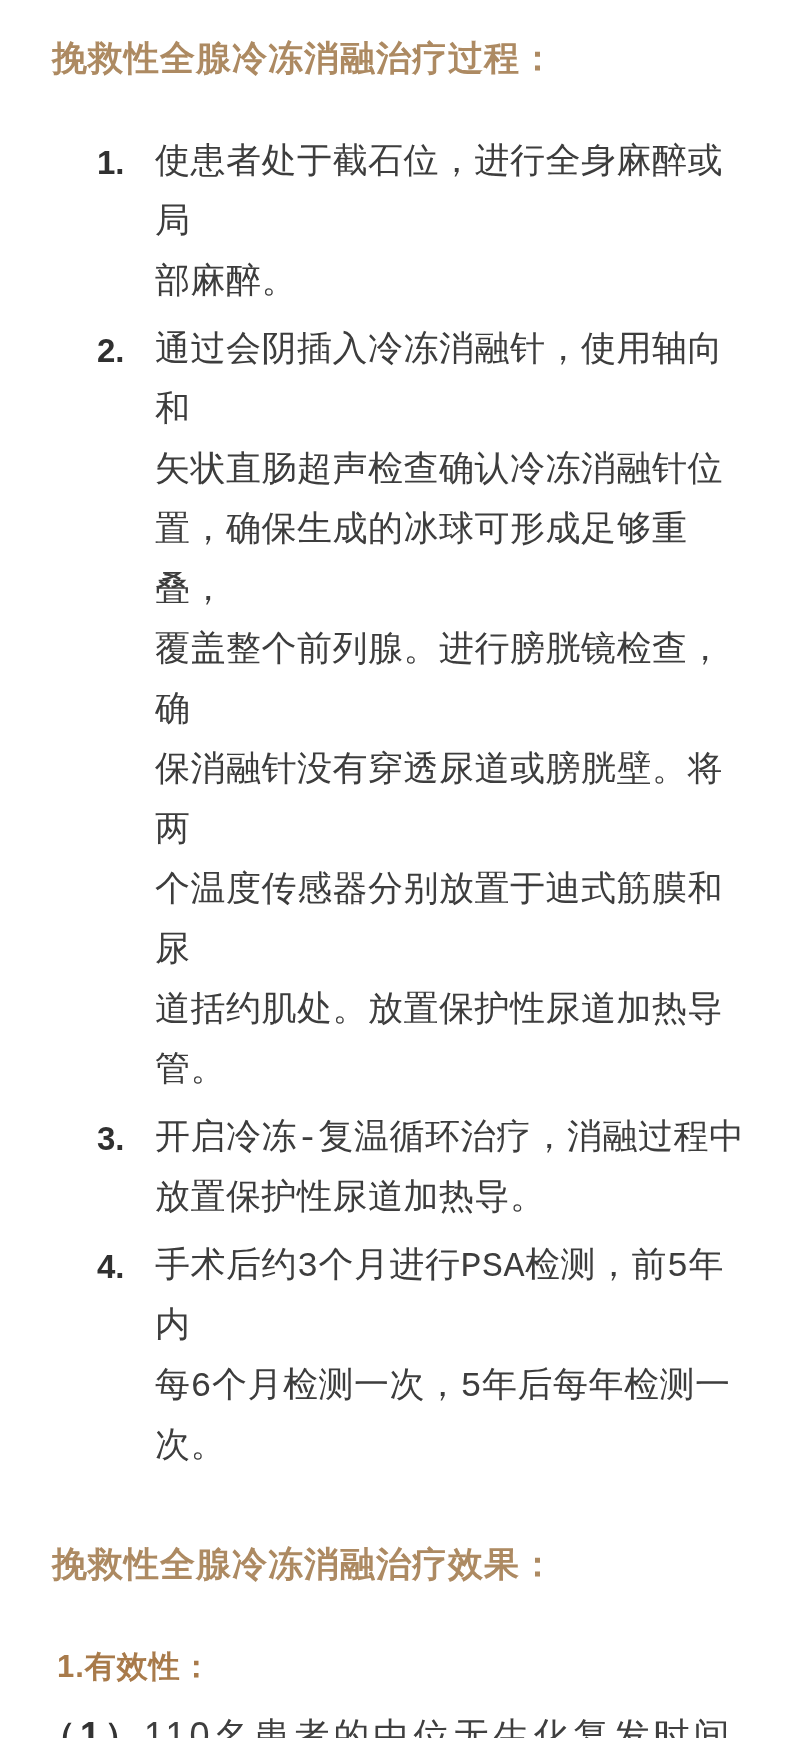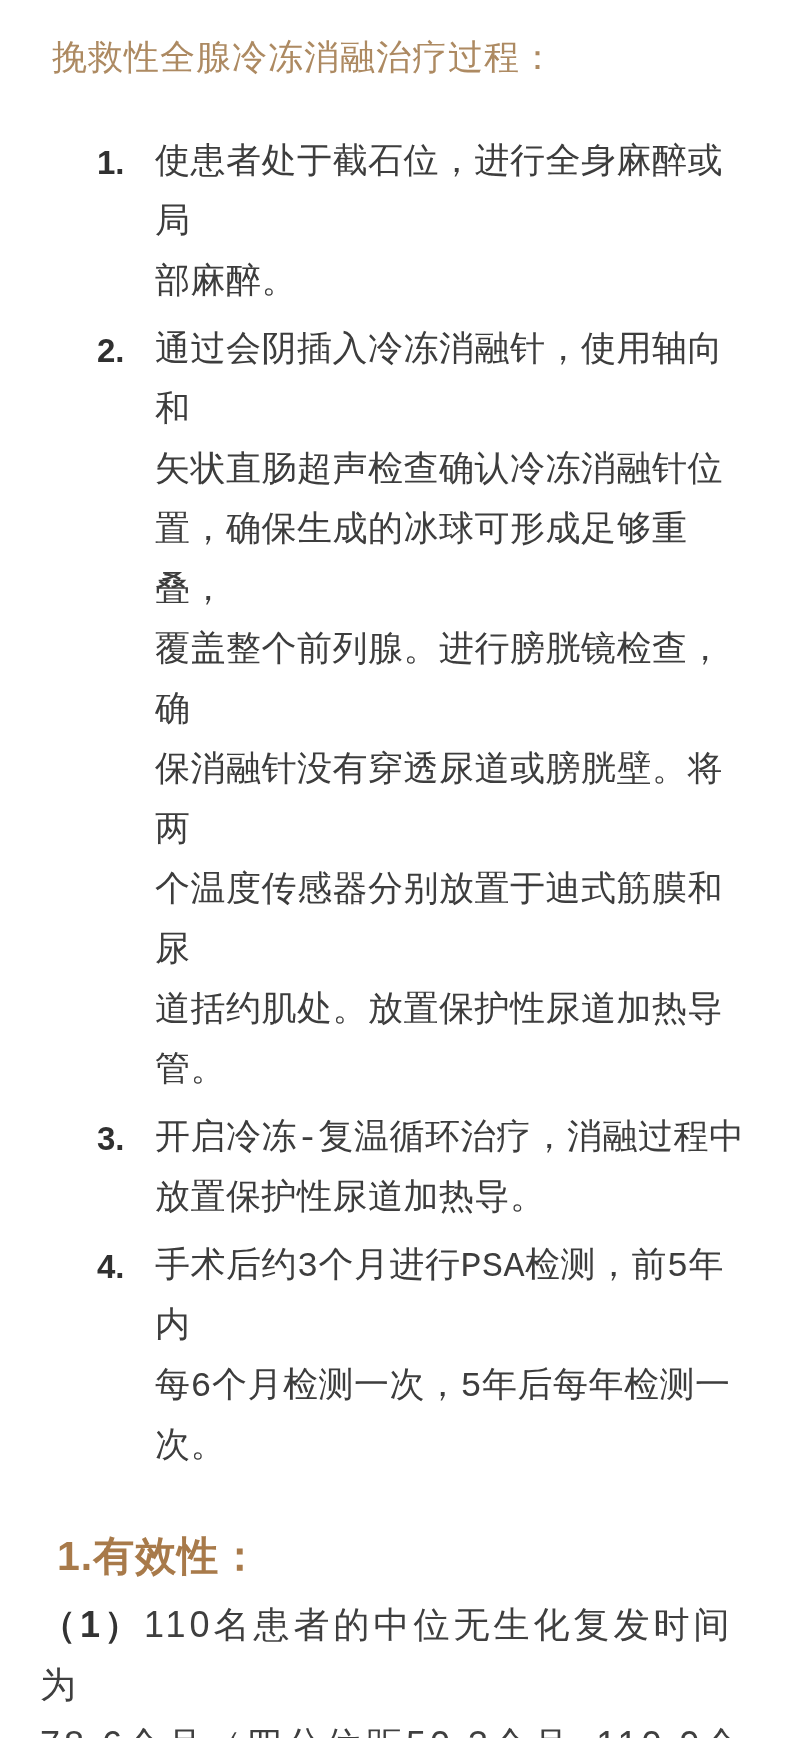--- a/index.html
+++ b/index.html
@@ -11,21 +11,21 @@
     padding: 33px 0 26px 0;
     font-family: "Liberation Sans", sans-serif;
     -webkit-font-smoothing: antialiased;
   }
   .doc { width: 800px; }
 
   
   .section-heading {
     margin: 0 45px 0 52px;
     font-family: "DejaVu Serif", serif;
-    font-weight: 400;
+    font-weight: 700;
     font-size: 35px;
     line-height: 49px;
     color: #ad8a62;
     letter-spacing: 1px;
   }
   .section-heading.second { margin-top: 62px; }
 
   
   ol.steps {
     list-style: none;
@@ -54,21 +54,21 @@
     color: #3d3d3d;
     letter-spacing: 0.5px;
     white-space: pre-line;
     text-align: left;
     font-family: Liberation Mono, monospace;
   }
 
   
   .sub-heading {
     margin: 57px 45px 0 57px;
-    font-size: 41px;
+    font-size: 31px;
     line-height: 44px;
     font-weight: 700;
     color: #a87a4a;
     letter-spacing: 1px;
   }
 
   
   p.finding {
     margin: 66px 42px 0 40px;
     font-size: 36px;
@@ -113,20 +113,21 @@
 放置保护性尿道加热导。</span>
     </li>
     <li>
       <span class="step-marker">4.</span>
       <span class="step-text">手术后约3个月进行PSA检测，前5年内
 每6个月检测一次，5年后每年检测一
 次。</span>
     </li>
   </ol>
 
+  <h2 class="section-heading second">挽救性全腺冷冻消融治疗效果：</h2>
 
   <h3 class="sub-heading">1.有效性：</h3>
 
   <p class="finding first">
     <span class="finding-prefix">（1）</span><span class="finding-text">110名患者的中位无生化复发时间为
 78.6个月（四分位距50.3个月–110.9个
 月）。</span>
   </p>
 
 </main>

